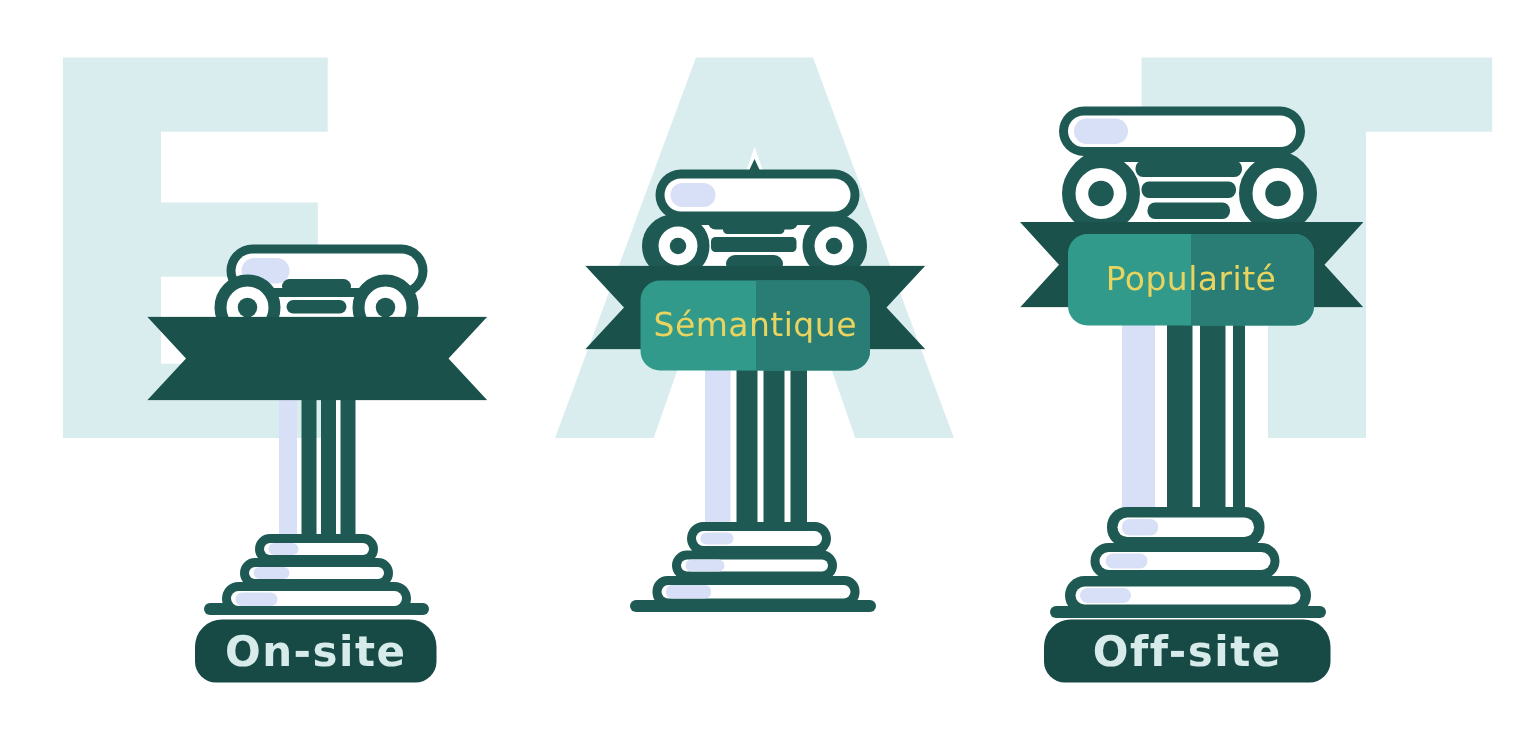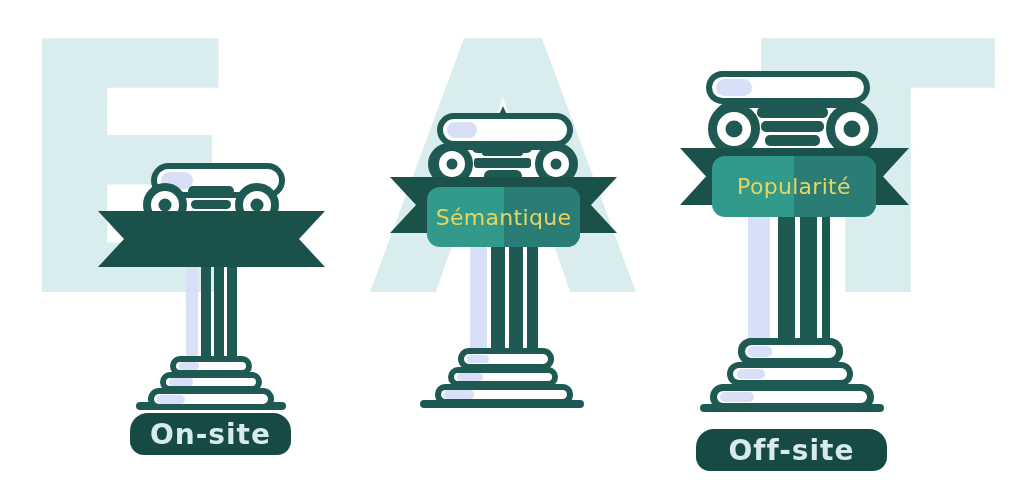--- a/index.html
+++ b/index.html
@@ -167,18 +167,18 @@
       <div class="pill-hl" style="left:10px;top:8px;width:34px;height:10px;border-radius:5px;"></div>
     </div>
     <div class="bpill" style="left:727px;top:362px;width:126px;height:24px;border-radius:12px;">
       <div class="pill-in" style="inset:6px;border-radius:6px;"></div>
       <div class="pill-hl" style="left:10px;top:7px;width:28px;height:10px;border-radius:5px;"></div>
     </div>
     <div class="bpill" style="left:738px;top:338px;width:105px;height:27px;border-radius:13px;">
       <div class="pill-in" style="inset:7px;border-radius:7px;"></div>
       <div class="pill-hl" style="left:10px;top:8px;width:24px;height:11px;border-radius:5px;"></div>
     </div>
-    <div class="plinth" style="left:696px;top:413px;width:191px;height:42px;margin-top:16px;">
+    <div class="plinth" style="left:696px;top:413px;width:191px;height:42px;">
       <span class="plinth-label">Off-site</span>
     </div>
   </div>
 
 </div>
 
 </body></html>

